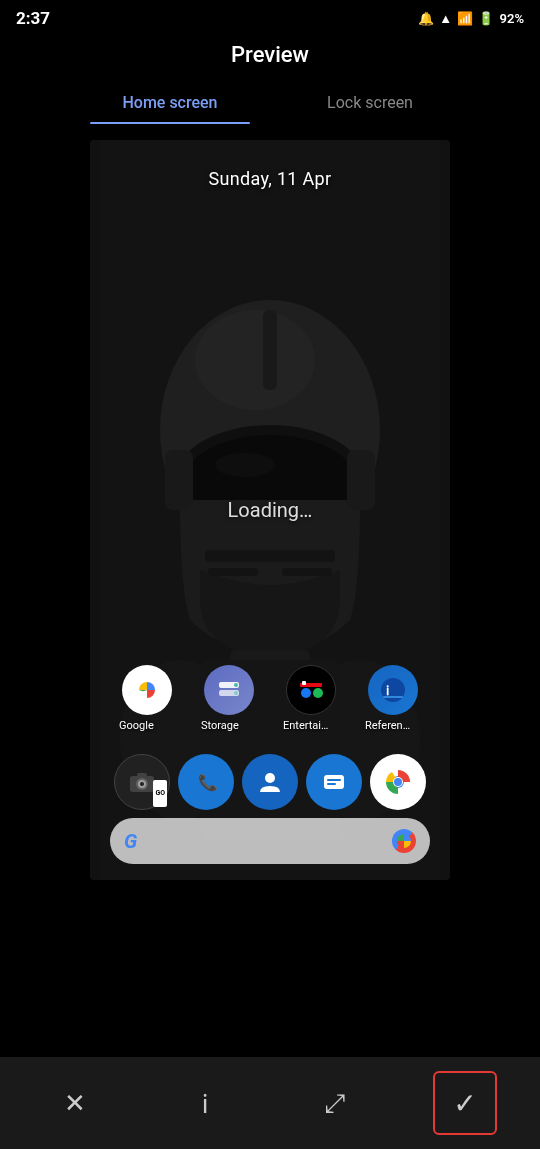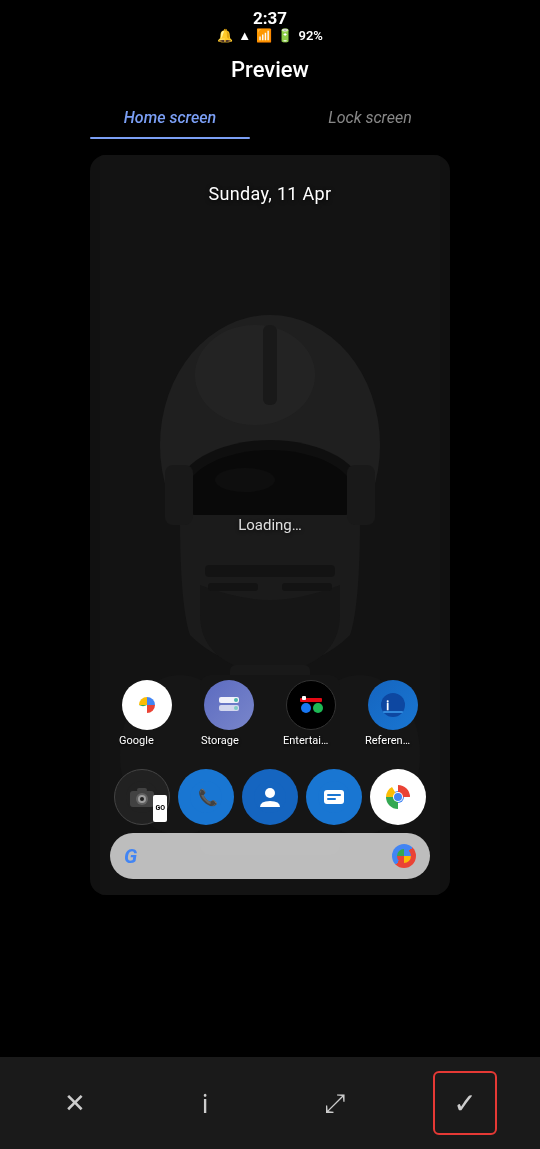--- a/index.html
+++ b/index.html
@@ -14,21 +14,20 @@
 
     
     .status-bar {
       display: flex;
       justify-content: space-between;
       align-items: center;
       padding: 8px 16px 4px;
       color: #fff;
       font-size: 15px;
       font-weight: 600;
-      flex-direction: column;
     }
     .status-left { font-size: 17px; font-weight: 700; }
     .status-right {
       display: flex;
       align-items: center;
       gap: 5px;
       font-size: 13px;
     }
 
     
@@ -50,21 +49,20 @@
       gap: 0;
     }
     .tab {
       flex: 1;
       text-align: center;
       padding: 10px 0 12px;
       font-size: 16px;
       cursor: pointer;
       position: relative;
       max-width: 200px;
-      font-style: italic;
     }
     .tab.active {
       color: #7b9ff5;
       font-weight: 500;
     }
     .tab.active::after {
       content: '';
       position: absolute;
       bottom: 0;
       left: 10%;
@@ -80,21 +78,21 @@
     
     .preview-container {
       display: flex;
       justify-content: center;
       padding: 16px 40px 10px;
     }
 
     .phone-frame {
       width: 360px;
       height: 740px;
-      border-radius: 16px;
+      border-radius: 4px;
       background: #111;
       overflow: hidden;
       position: relative;
     }
 
     
     .helmet-bg {
       position: absolute;
       top: 0; left: 0; right: 0; bottom: 0;
       display: flex;
@@ -127,21 +125,21 @@
       letter-spacing: 0.3px;
     }
 
     
     .loading-text {
       position: absolute;
       top: 50%;
       left: 50%;
       transform: translate(-50%, -50%);
       color: #fff;
-      font-size: 15px;
+      font-size: 20px;
       text-shadow: 0 1px 4px rgba(0,0,0,0.9);
       opacity: 0.85;
     }
 
     
     .app-grid {
       position: absolute;
       bottom: 140px;
       left: 0; right: 0;
       padding: 0 16px;

